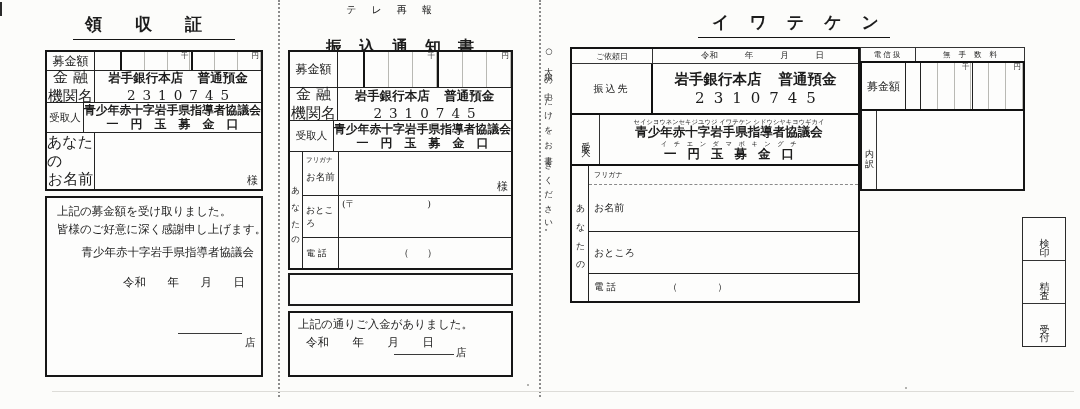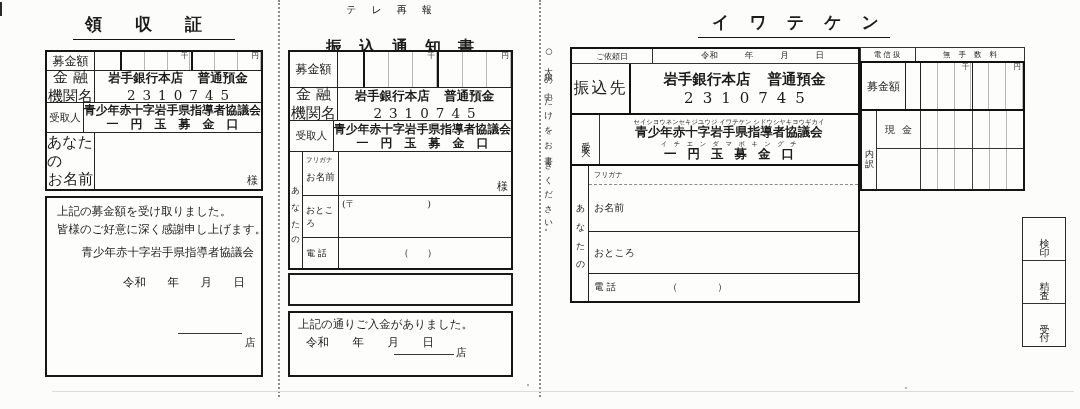--- a/index.html
+++ b/index.html
@@ -72,21 +72,21 @@
 
   
   .q-title { left:698px; top:11px; width:192px; height:27px; font-size:17px; font-weight:700;
              letter-spacing:20px; padding-left:14px; border-bottom:1.5px solid #141414; white-space:nowrap; }
   .q-note { left:543px; top:46px; height:258px; font-size:8.5px; letter-spacing:5px; color:#2a2a2a; }
   .q-left { left:570px; top:47px; width:290px; height:256px; border:2.5px solid #141414; display:flex; flex-direction:column; background:#fdfdfc; }
   .q-hrow { height:15px; border-bottom:1.2px solid #333; display:flex; font-size:8px; }
   .q-hdate-label { width:81px; border-right:1.2px solid #333; display:flex; align-items:center; justify-content:center; }
   .q-hdate-value { flex:1; display:flex; justify-content:space-between; align-items:center; padding:0 34px 0 48px; font-size:8.5px; }
   .q-dest { height:51px; border-bottom:2px solid #111; display:flex; }
-  .q-dest-label { width:59px; border-right:2px solid #111; display:flex; align-items:center; justify-content:center; font-size:16px; letter-spacing:2px; }
+  .q-dest-label { width:81px; border-right:2px solid #111; display:flex; align-items:center; justify-content:center; font-size:10px; letter-spacing:2px; }
   .q-dest-value { flex:1; display:flex; flex-direction:column; align-items:center; justify-content:center; }
   .q-bank1 { font-size:14.5px; font-weight:700; word-spacing:12px; white-space:nowrap; }
   .q-bank2 { font-size:15px; letter-spacing:9px; padding-left:9px; }
   .q-payee { height:51px; border-bottom:2.5px solid #111; display:flex; }
   .q-payee-label { width:28px; border-right:1.2px solid #333; display:flex; align-items:center; justify-content:center; font-size:9px; letter-spacing:3px; }
   .q-payee-value { flex:1; display:flex; flex-direction:column; align-items:center; justify-content:center; line-height:1.15; }
   .kana { font-size:6.3px; color:#222; white-space:nowrap; }
   .kana2 { font-size:6.3px; letter-spacing:6.5px; padding-left:6px; white-space:nowrap; }
   .q-main1 { font-size:12.5px; font-weight:700; white-space:nowrap; }
   .q-main2 { font-size:12.5px; font-weight:700; letter-spacing:11px; padding-left:11px; }
@@ -375,44 +375,20 @@
         </div>
         <div class="q-group">
           <div class="bd-c"></div>
           <div class="bd-c"></div>
           <div class="bd-c"></div>
           <span class="unit">円</span>
         </div>
       </div>
       <div class="q-breakdown">
         <div class="q-bd-col v">内訳</div>
-        <div class="q-bd-rows">
-          <div class="q-bd-row r1">
-            <div class="q-bd-label">現 金</div>
-            <div class="q-bd-cells">
-              <div class="bd-c"></div>
-              <div class="bd-c"></div>
-              <div class="bd-c mid"></div>
-              <div class="bd-c"></div>
-              <div class="bd-c"></div>
-              <div class="bd-c"></div>
-            </div>
-          </div>
-          <div class="q-bd-row">
-            <div class="q-bd-label"></div>
-            <div class="q-bd-cells">
-              <div class="bd-c"></div>
-              <div class="bd-c"></div>
-              <div class="bd-c mid"></div>
-              <div class="bd-c"></div>
-              <div class="bd-c"></div>
-              <div class="bd-c"></div>
-            </div>
-          </div>
-        </div>
       </div>
     </div>
 
     <div class="abs q-stamps">
       <div class="stamp-cell">
         <span class="stamp-txt">検印</span>
       </div>
       <div class="stamp-cell">
         <span class="stamp-txt">精査</span>
       </div>

